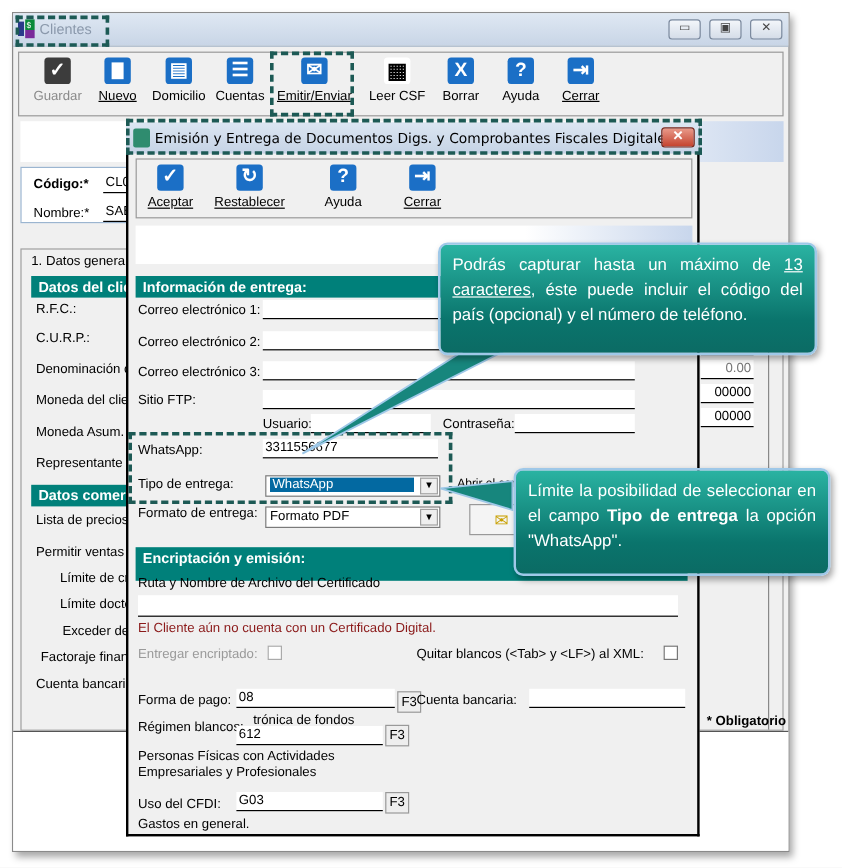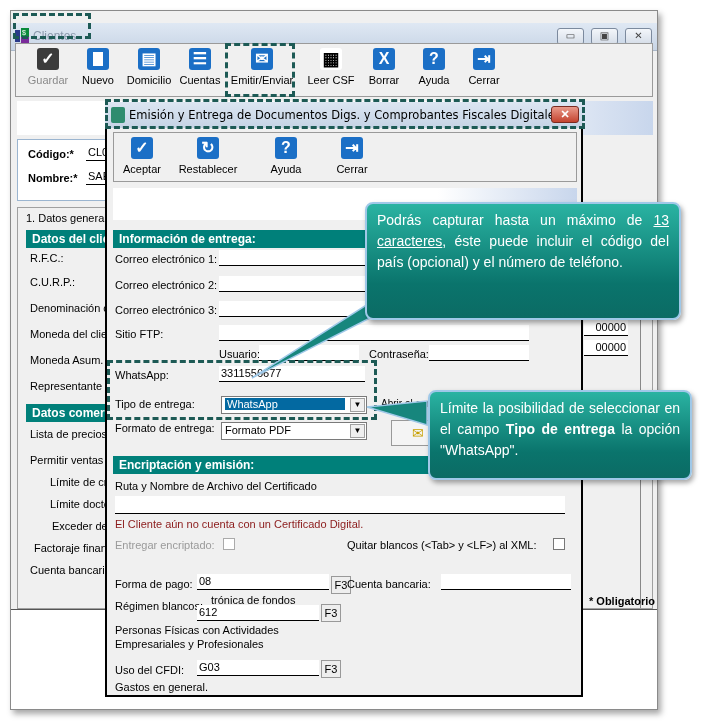--- a/index.html
+++ b/index.html
@@ -3,33 +3,33 @@
 <meta charset="utf-8">
 <style>
   * { box-sizing: border-box; margin: 0; padding: 0; }
   body { width: 702px; height: 723px; background: #ffffff; position: relative; overflow: hidden;
          font-family: "Liberation Sans", sans-serif; font-size: 11px; color: #000; }
   .abs { position: absolute; }
 
   
   #main-window { left: 10px; top: 10px; width: 648px; height: 700px; background: #f0f0f0;
                  border: 1px solid #8a8a8a; box-shadow: 3px 4px 6px rgba(0,0,0,0.35); }
-  #main-titlebar { left: 0; top: 12px; width: 646px; height: 28px;
+  #main-titlebar { left: 0; top: 0; width: 646px; height: 28px;
                    background: linear-gradient(#dfe8f3, #c8d5e6); border-bottom: 1px solid #a9b7c9; }
   #main-title-text { left: 22px; top: 6px; font-size: 12px; color: #8a98ab; }
   .app-icon { left: 4px; top: 5px; width: 14px; height: 16px; }
   .winbtn { top: 5px; width: 27px; height: 17px; border: 1px solid #7c8a9e; border-radius: 3px;
             background: linear-gradient(#f3f6fa, #d5dde8); font-size: 10px; text-align: center; line-height: 14px; color: #444; }
 
   .toolbar { background: #f0f0f0; border: 1px solid #9a9a9a; }
   .tb-btn { position: absolute; text-align: center; font-size: 11px; }
   .tb-icon { width: 22px; height: 22px; margin: 0 auto 4px auto; border-radius: 3px; background: #1b6fc6;
              color: #fff; font-weight: bold; font-size: 16px; line-height: 22px; text-align: center; }
   .tb-label { white-space: nowrap; }
-  .u { }
+  .u { text-decoration: underline; }
 
   
   .panel-white { background: #fff; border: 1px solid #c8c8c8; }
   .teal-hdr { background: #00807a; color: #fff; font-weight: bold; font-size: 12px; padding: 2px 6px; }
   .lbl { font-size: 11px; white-space: nowrap; }
   .field { background: #fff; border-bottom: 1px solid #000; height: 16px; font-size: 11px; padding: 1px 2px; }
 
   
   #dialog { left: 105px; top: 102px; width: 478px; height: 595px; background: #f0f0f0;
             border: 2px solid #000; border-top: none; }
@@ -111,24 +111,24 @@
     <div class="tb-btn" style="left:446px;top:4px;width:44px">
       <div class="tb-icon">⇥</div>
       <div class="tb-label u">Cerrar</div>
     </div>
   </div>
 
   <div class="abs dashed" style="left:214px;top:32px;width:70px;height:54px;"></div>
 
   <div class="abs" style="left:6px;top:90px;width:636px;height:34px;background:linear-gradient(90deg,#fff 70%,#c8d6ec);"></div>
 
-  <div class="abs panel-white" style="left:6px;top:128px;width:120px;height:62px;border-color:#9bb5d0;">
+  <div class="abs panel-white" style="left:6px;top:128px;width:120px;height:47px;border-color:#9bb5d0;">
     <span class="abs lbl" style="left:10px;top:8px;font-weight:bold">Código:*</span>
     <span class="abs field" style="left:68px;top:5px;width:52px;">CL0</span>
-    <span class="abs lbl" style="left:10px;top:32px;font-weight:bold">Nombre:*</span>
+    <span class="abs lbl" style="left:10px;top:32px;font-weight:normal">Nombre:*</span>
     <span class="abs field" style="left:68px;top:29px;width:52px;">SAE</span>
   </div>
 
   <div class="abs" style="left:6px;top:196px;width:636px;height:402px;border:1px solid #a0a0a0;">
     <span class="abs lbl" style="left:8px;top:4px;font-size:11px">1. Datos generale</span>
     <div class="abs teal-hdr" style="left:8px;top:22px;width:92px;height:18px;">Datos del clie</div>
     <span class="abs lbl" style="left:12px;top:44px">R.F.C.:</span>
     <span class="abs lbl" style="left:12px;top:68px">C.U.R.P.:</span>
     <span class="abs lbl" style="left:12px;top:94px">Denominación c</span>
     <span class="abs lbl" style="left:12px;top:120px">Moneda del clier</span>
@@ -211,21 +211,21 @@
     <span class="val">Formato PDF</span>
     <span class="dd-arrow">▼</span>
   </div>
   <div class="abs" style="left:284px;top:318px;width:150px;height:26px;background:#f4f4f4;border:1px solid #999;">
     <span class="abs" style="left:20px;top:4px;font-size:14px;color:#c8a000">✉</span>
     <span class="abs lbl" style="left:40px;top:7px;color:#777">Correo gráfico...</span>
   </div>
 
   <div class="abs dashed" style="left:0;top:258px;width:270px;height:60px;"></div>
 
-  <div class="abs teal-hdr" style="left:6px;top:354px;width:460px;height:18px;">Encriptación y emisión:</div>
+  <div class="abs teal-hdr" style="left:6px;top:354px;width:460px;height:28px;">Encriptación y emisión:</div>
   <span class="abs lbl" style="left:8px;top:378px">Ruta y Nombre de Archivo del Certificado</span>
   <span class="abs field" style="left:8px;top:394px;width:450px;height:18px;"></span>
   <span class="abs lbl" style="left:8px;top:416px;color:#8b1a1a">El Cliente aún no cuenta con un Certificado Digital.</span>
   <span class="abs lbl" style="left:8px;top:437px;color:#9a9a9a">Entregar encriptado:</span>
   <div class="abs checkbox" style="left:116px;top:436px;border-color:#aaa"></div>
   <span class="abs lbl" style="left:240px;top:437px">Quitar blancos (&lt;Tab&gt; y &lt;LF&gt;) al  XML:</span>
   <div class="abs checkbox" style="left:446px;top:436px"></div>
 
   <span class="abs lbl" style="left:8px;top:476px">Forma de pago:</span>
   <span class="abs field" style="left:90px;top:472px;width:132px;">08</span>
@@ -242,21 +242,21 @@
 
   <span class="abs lbl" style="left:8px;top:562px">Uso del CFDI:</span>
   <span class="abs field" style="left:90px;top:558px;width:122px;">G03</span>
   <div class="abs f3" style="left:214px;top:558px;">F3</div>
   <span class="abs lbl" style="left:8px;top:579px">Gastos en general.</span>
 </div>
 
 <svg class="abs" style="left:240px;top:280px;" width="200" height="110">
   <polygon points="150,10 185,10 12,98" fill="#17867d" stroke="#9fc8e8" stroke-width="1.5"></polygon>
 </svg>
-<div class="abs callout" style="left:365px;top:202px;width:316px;height:118px;">
+<div class="abs callout" style="left:365px;top:202px;width:316px;height:94px;">
   <span>Podrás capturar hasta un máximo de </span><span class="ul">13 caracteres</span><span>, éste puede incluir el código del país (opcional) y el número de teléfono.</span>
 </div>
 
 <svg class="abs" style="left:365px;top:395px;" width="70" height="40">
   <polygon points="62,6 62,30 2,12" fill="#17867d" stroke="#9fc8e8" stroke-width="1.5"></polygon>
 </svg>
 <div class="abs callout" style="left:428px;top:390px;width:264px;height:90px;">
   <span>Límite la posibilidad de seleccionar en el campo </span><b>Tipo de entrega</b><span> la opción "WhatsApp".</span>
 </div>
 

